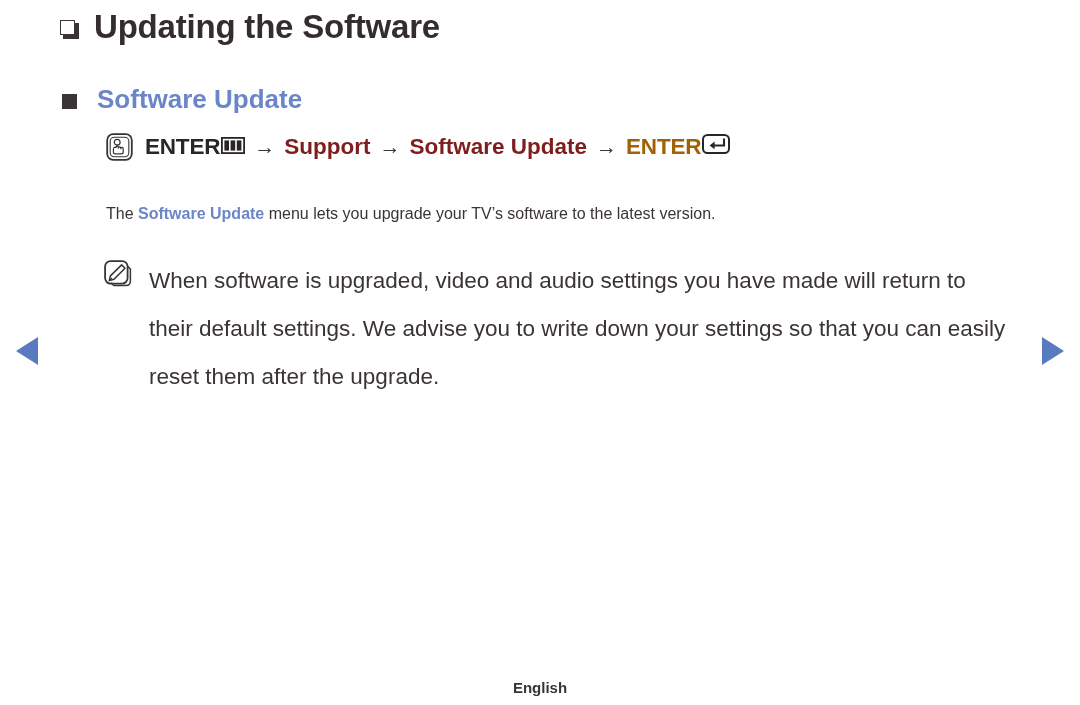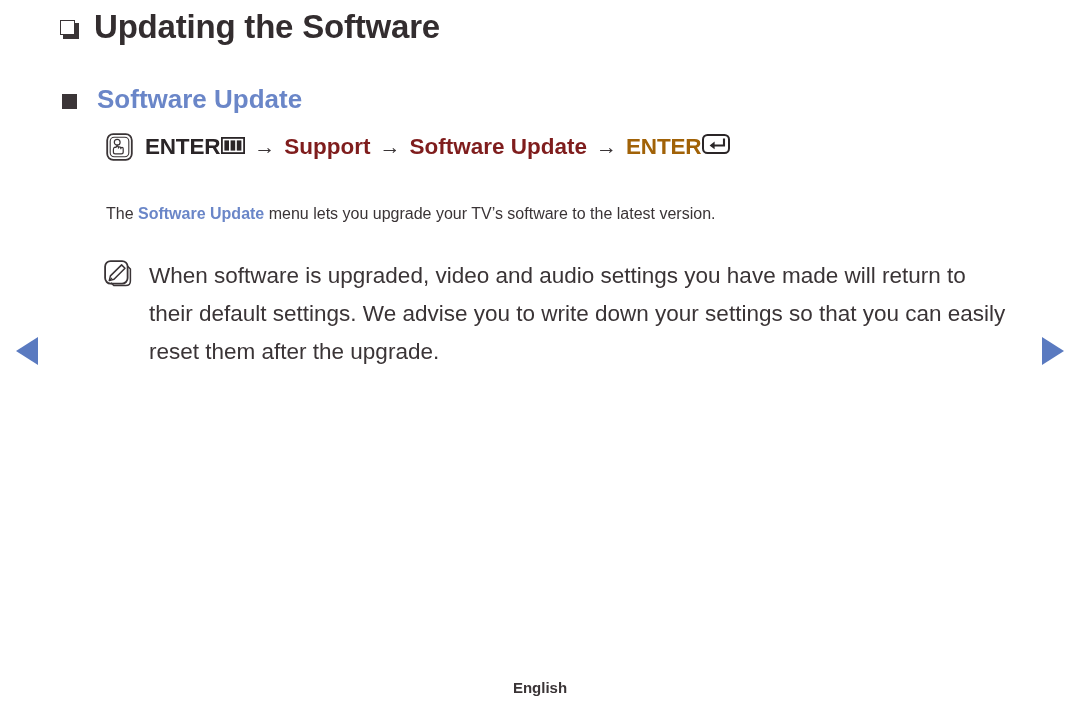--- a/index.html
+++ b/index.html
@@ -156,21 +156,21 @@
   }
   .note-icon {
     width: 28px;
     height: 27px;
     flex: none;
     margin-top: 3px;
     margin-right: 17px;
   }
   .note-text {
     font-size: 22.5px;
-    line-height: 38px;
+    line-height: 48px;
     color: #3a3436;
     flex: 1;
   }
 
   
   .nav-arrow {
     position: absolute;
     top: 337px;
     width: 0;
     height: 0;

